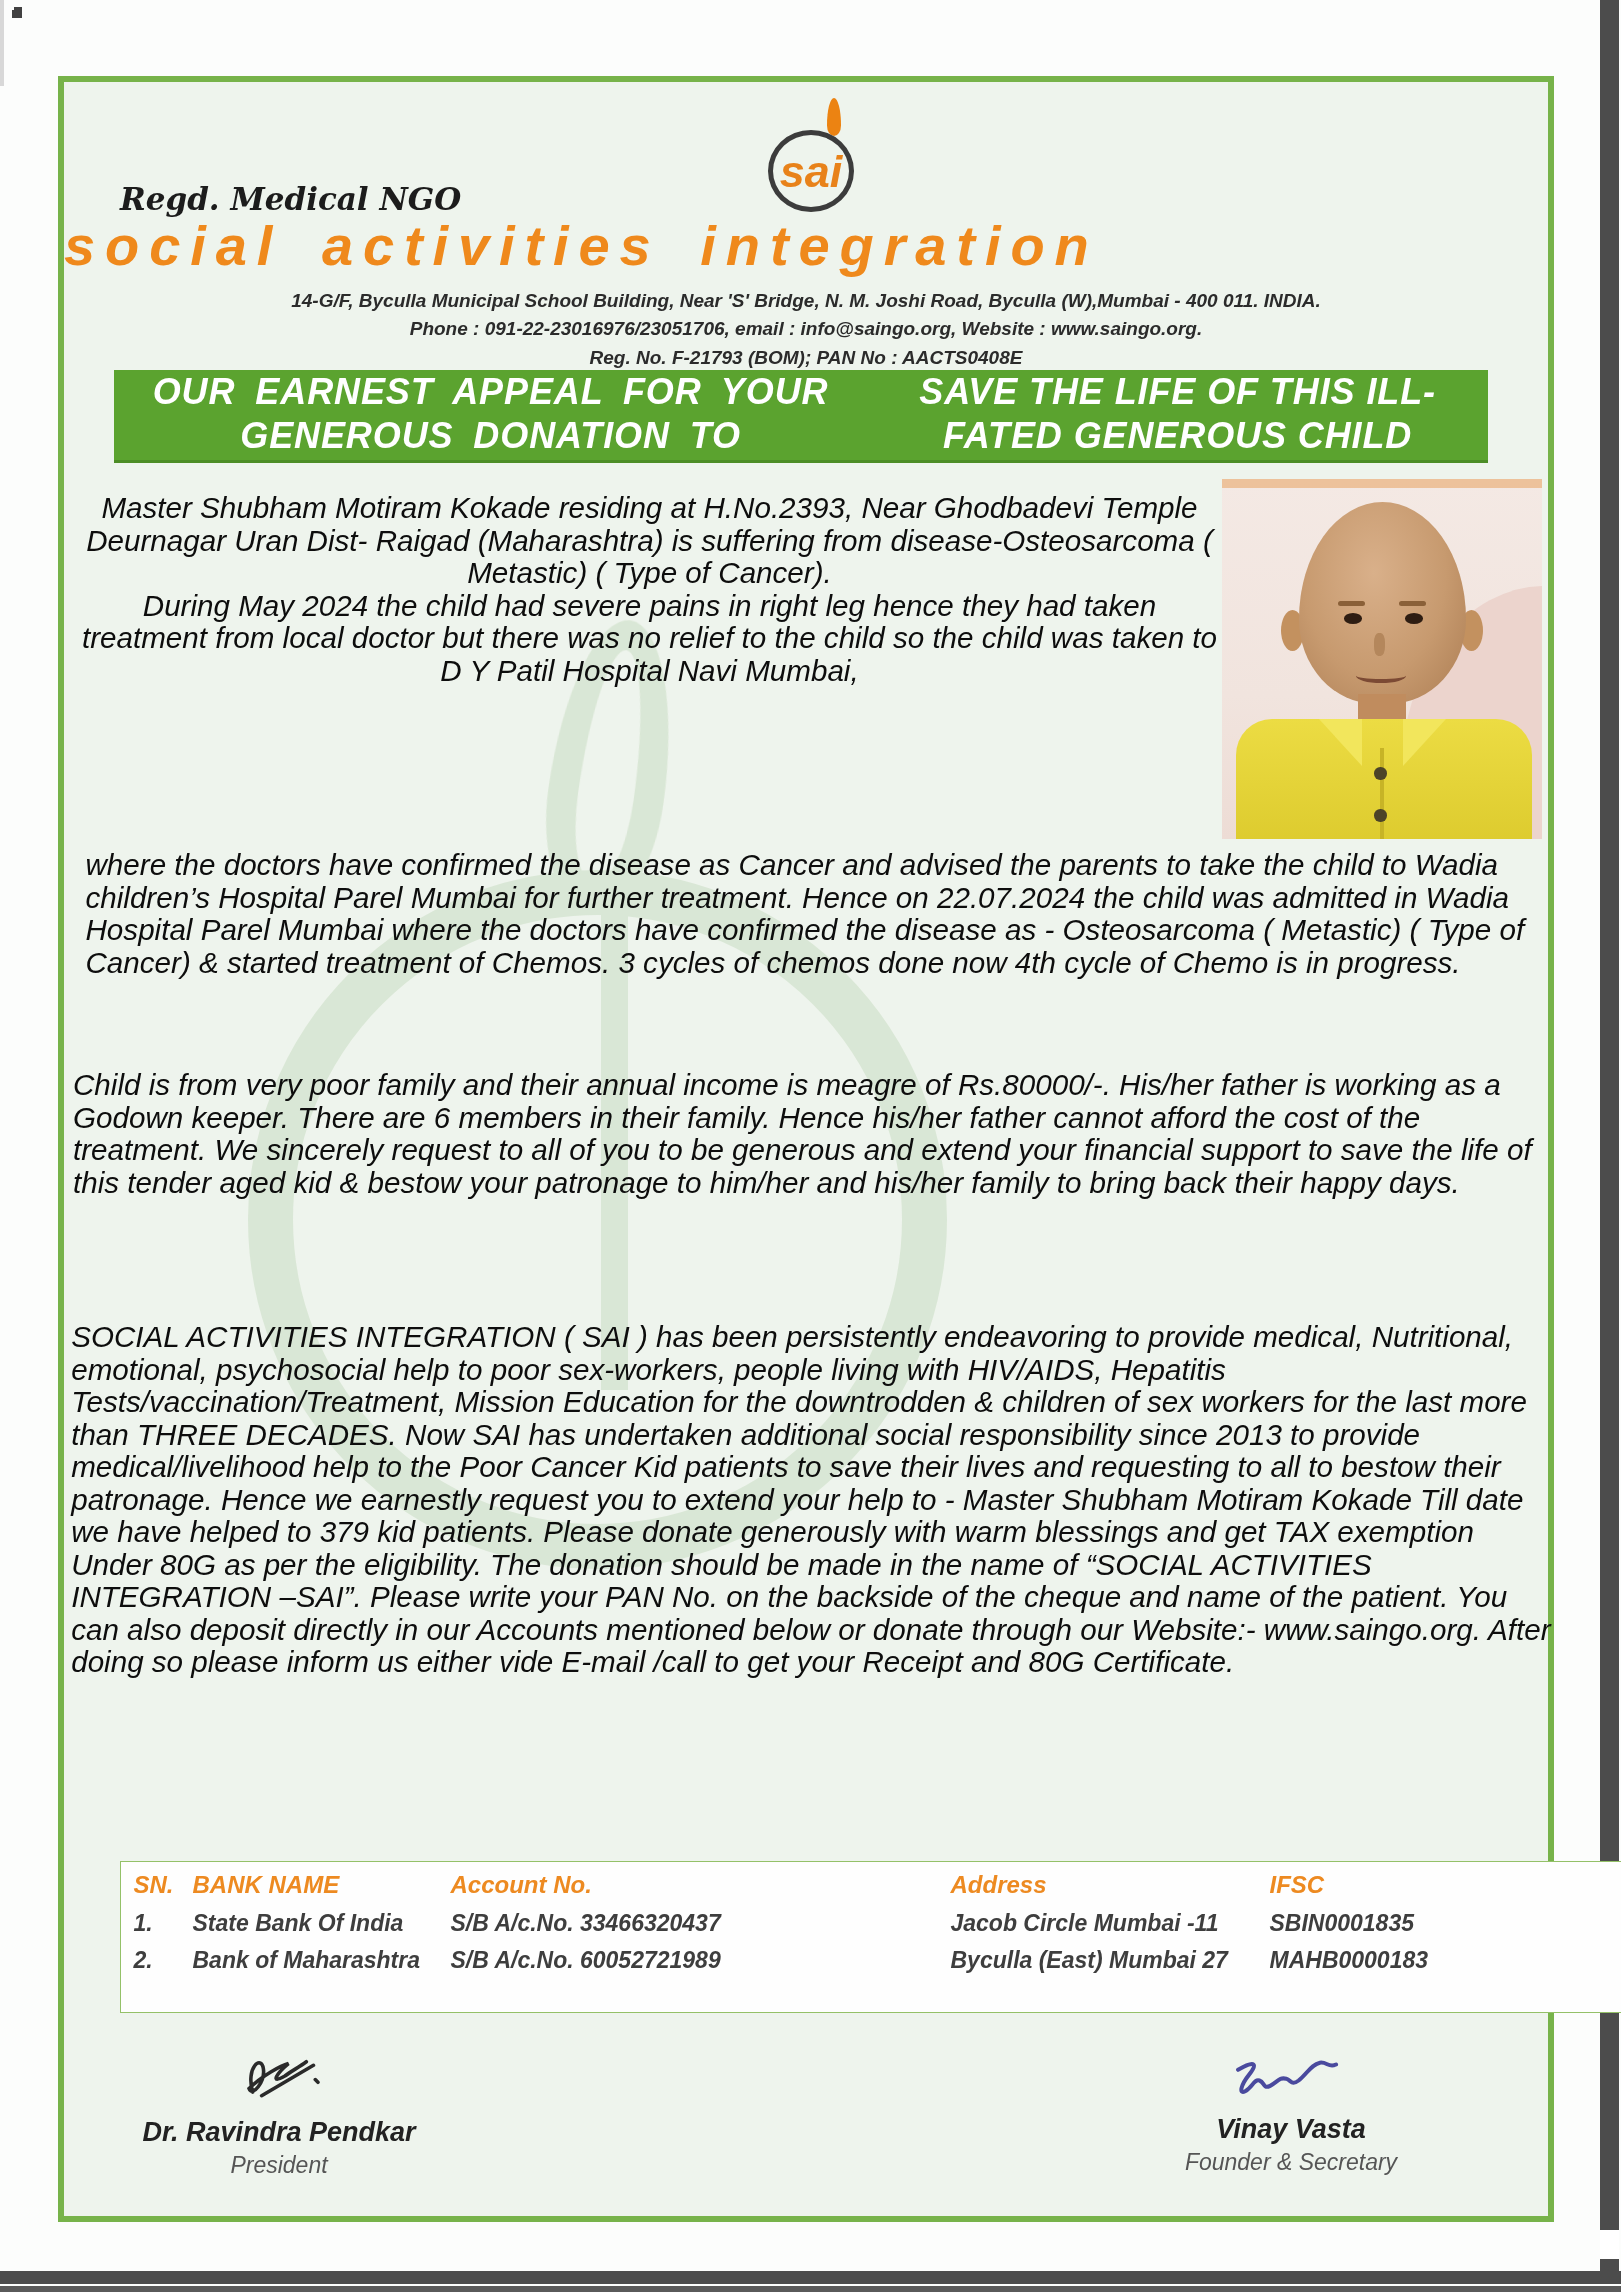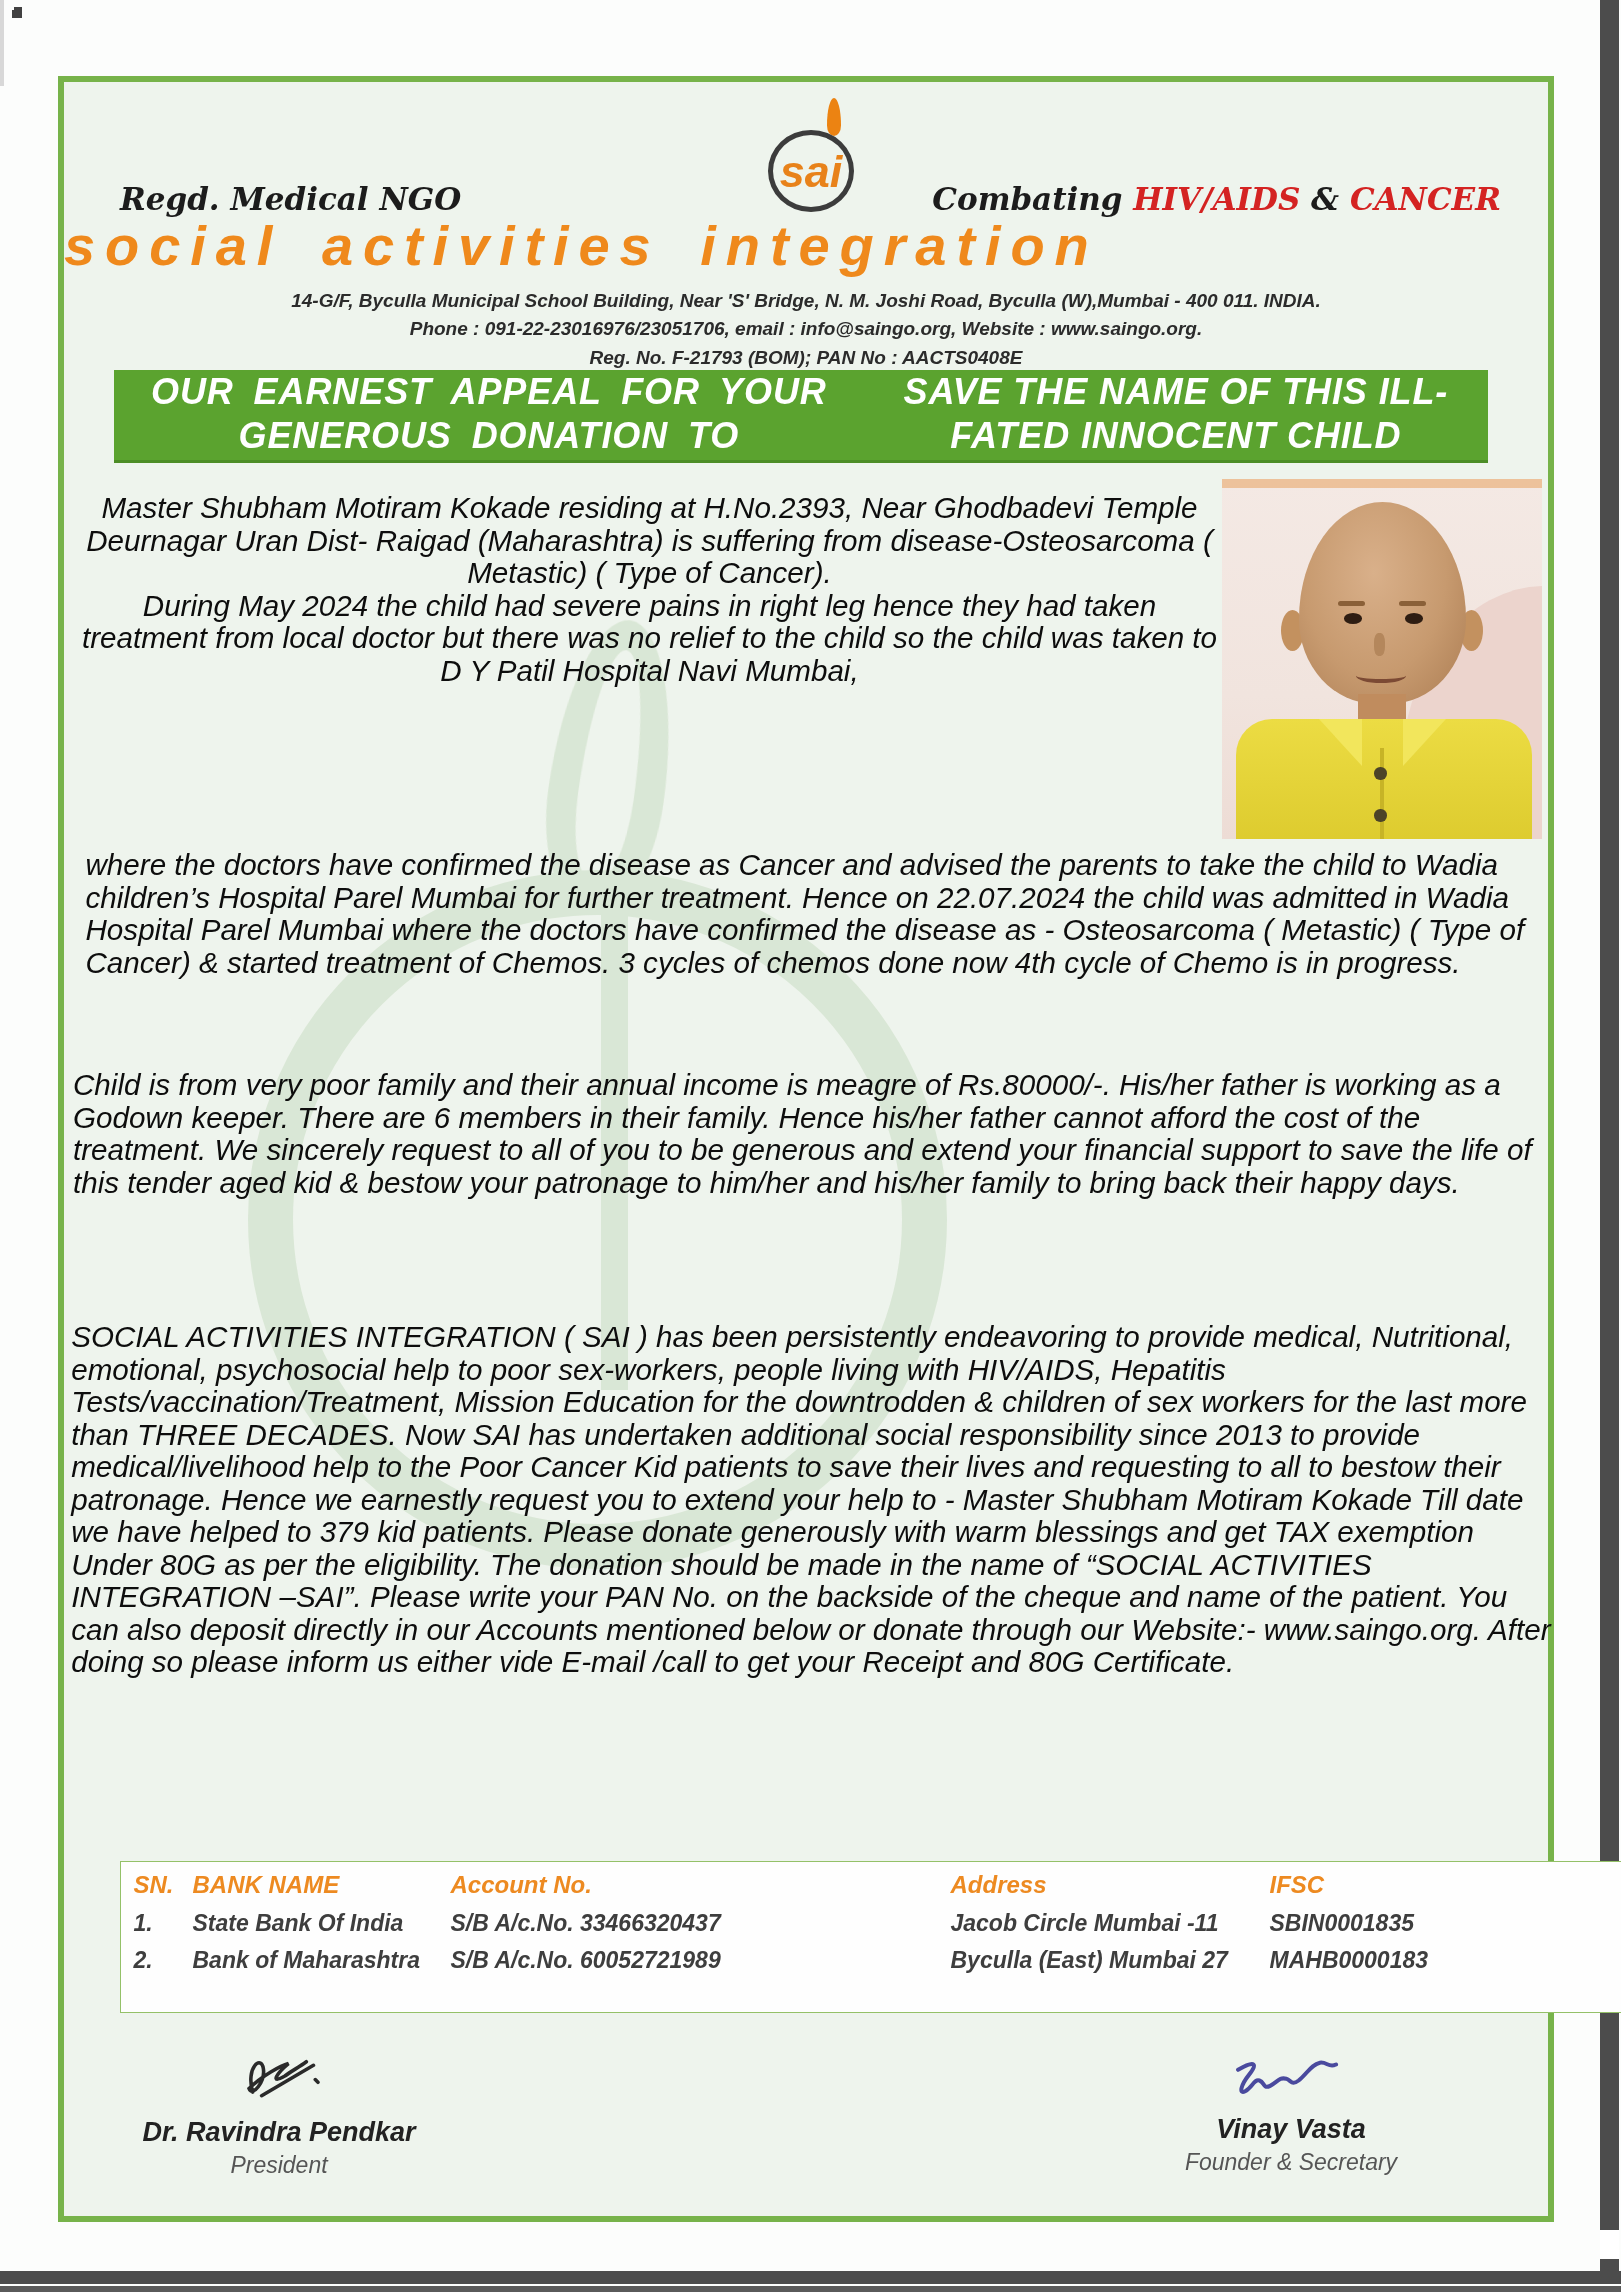--- a/index.html
+++ b/index.html
@@ -129,31 +129,30 @@
 
       <div class="regd">Regd. Medical NGO</div>
 
       <div class="logo">
         <div class="logo-flame"></div>
         <div class="logo-circle">
           <span class="logo-text">sai</span>
         </div>
       </div>
 
-      <div class="combating"><span>Combating </span><span class="red">HIV/AIDS</span><span> &amp; </span><span class="red">CANCER</span></div>
 
       <div class="org-title">social activities integration</div>
 
       <div class="addr addr1">14-G/F, Byculla Municipal School Building, Near 'S' Bridge, N. M. Joshi Road, Byculla (W),Mumbai - 400 011. INDIA.</div>
       <div class="addr addr2">Phone : 091-22-23016976/23051706, email : info@saingo.org, Website : www.saingo.org.</div>
       <div class="addr addr3">Reg. No. F-21793 (BOM); PAN No : AACTS0408E</div>
 
       <div class="banner">
         <div class="l1">OUR EARNEST APPEAL FOR YOUR  GENEROUS  DONATION  TO</div>
-        <div class="l2">SAVE THE NAME OF THIS ILL-FATED INNOCENT CHILD</div>
+        <div class="l2">SAVE THE LIFE OF THIS ILL-FATED GENEROUS CHILD</div>
       </div>
 
       <div class="photo">
         <div class="warm-top"></div>
         <div class="arc"></div>
         <div class="ear l"></div>
           <div class="ear r"></div>
         <div class="head"></div>
         <div class="brow l"></div>
           <div class="brow r"></div>

